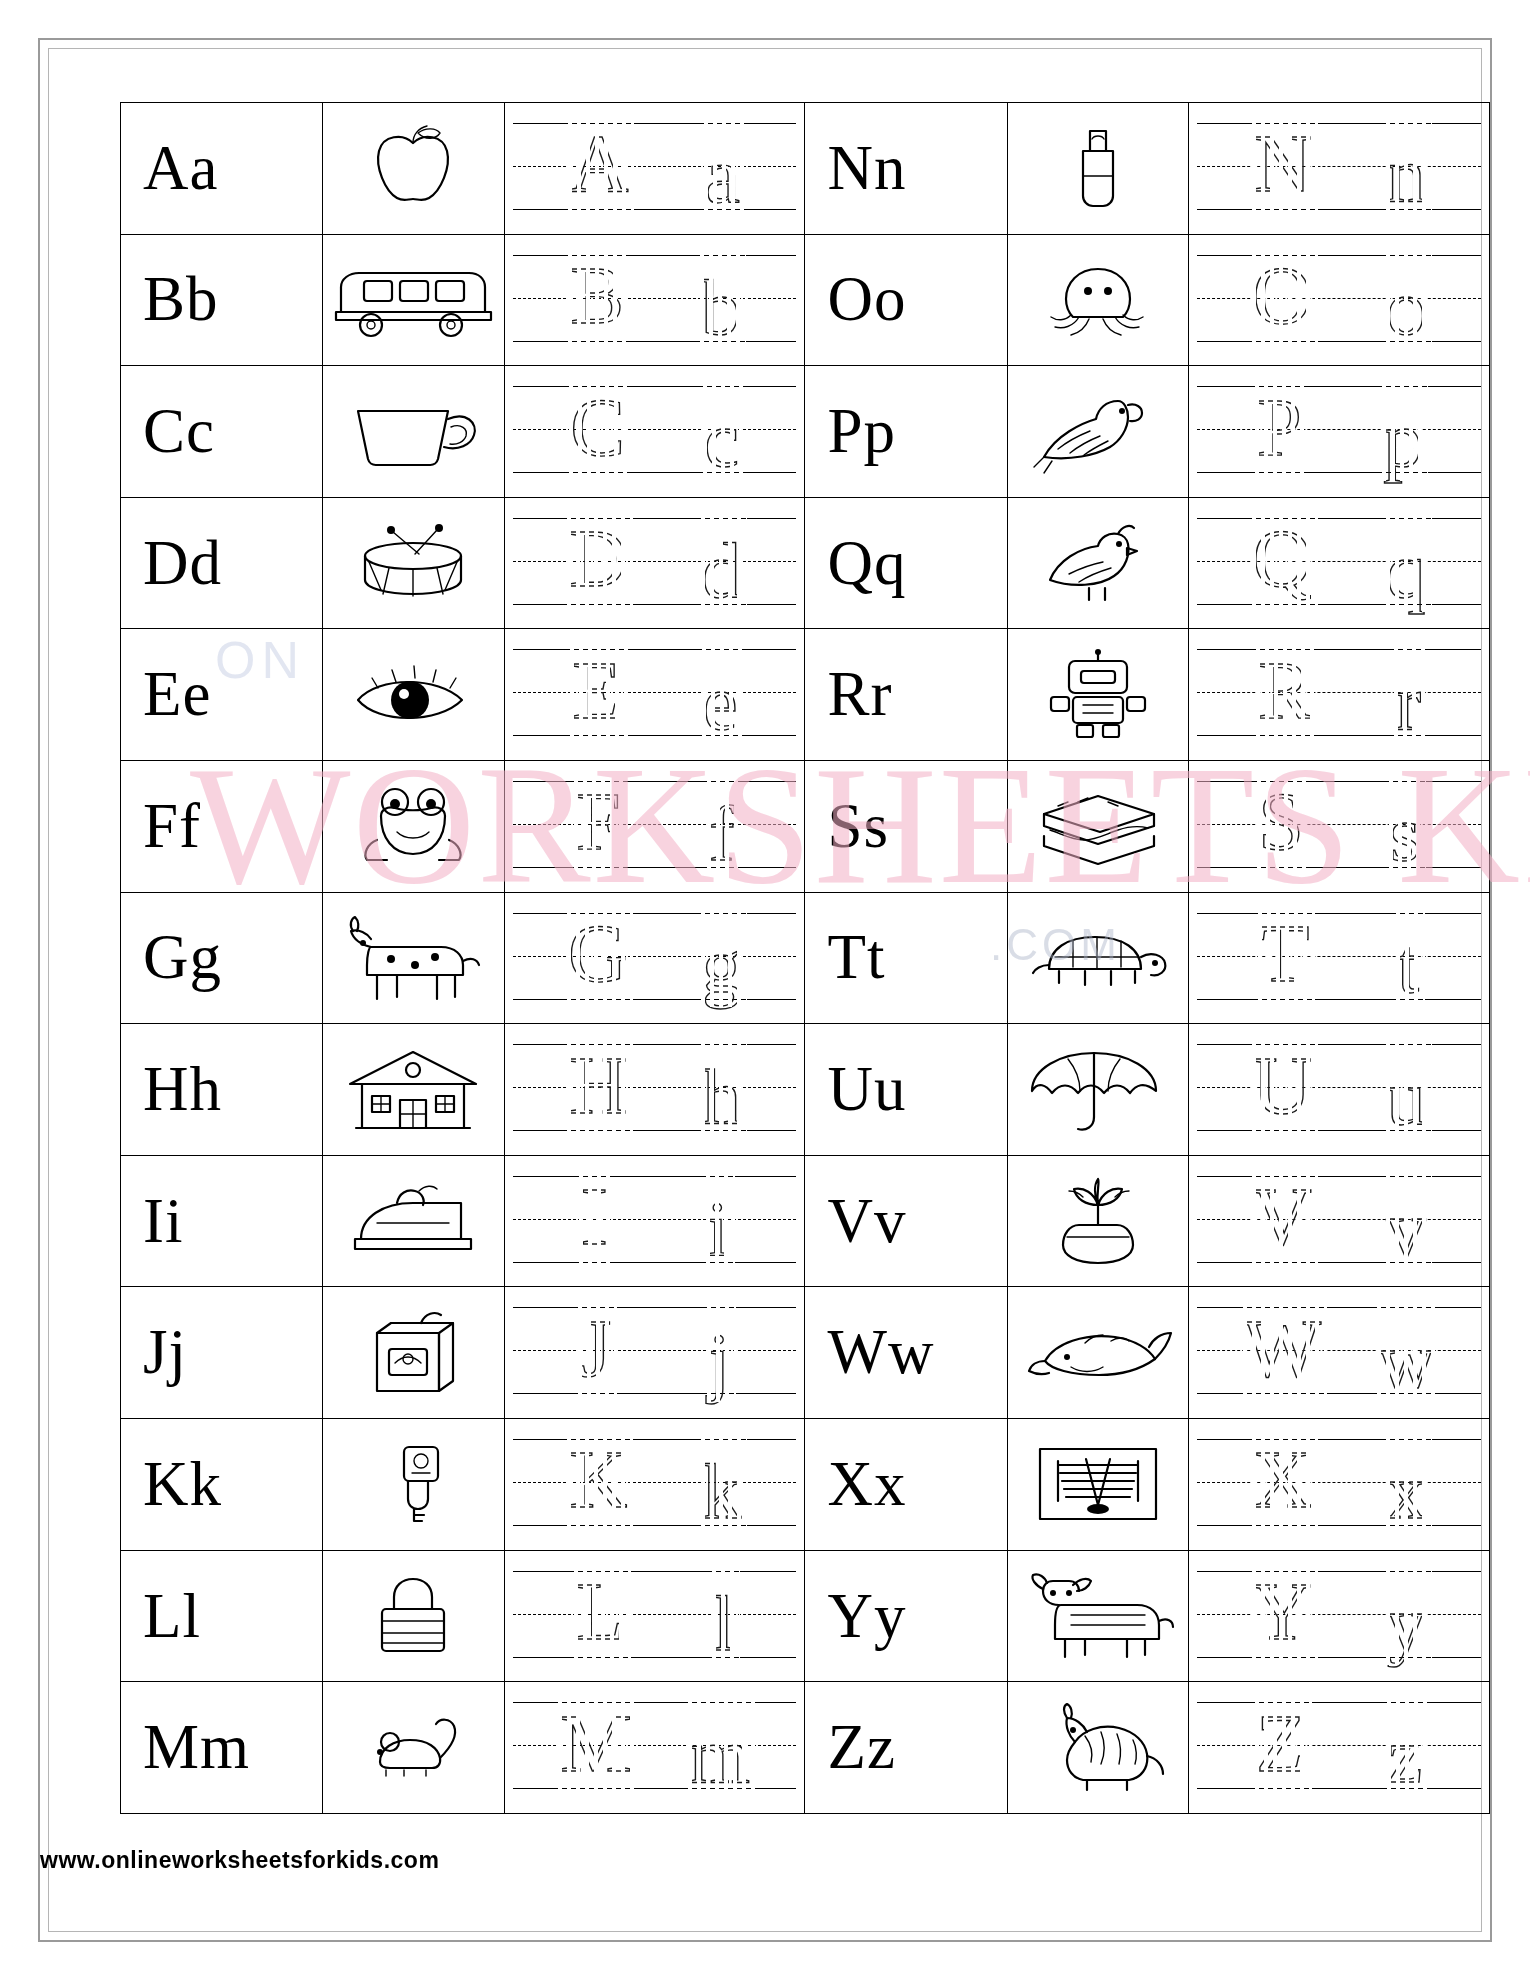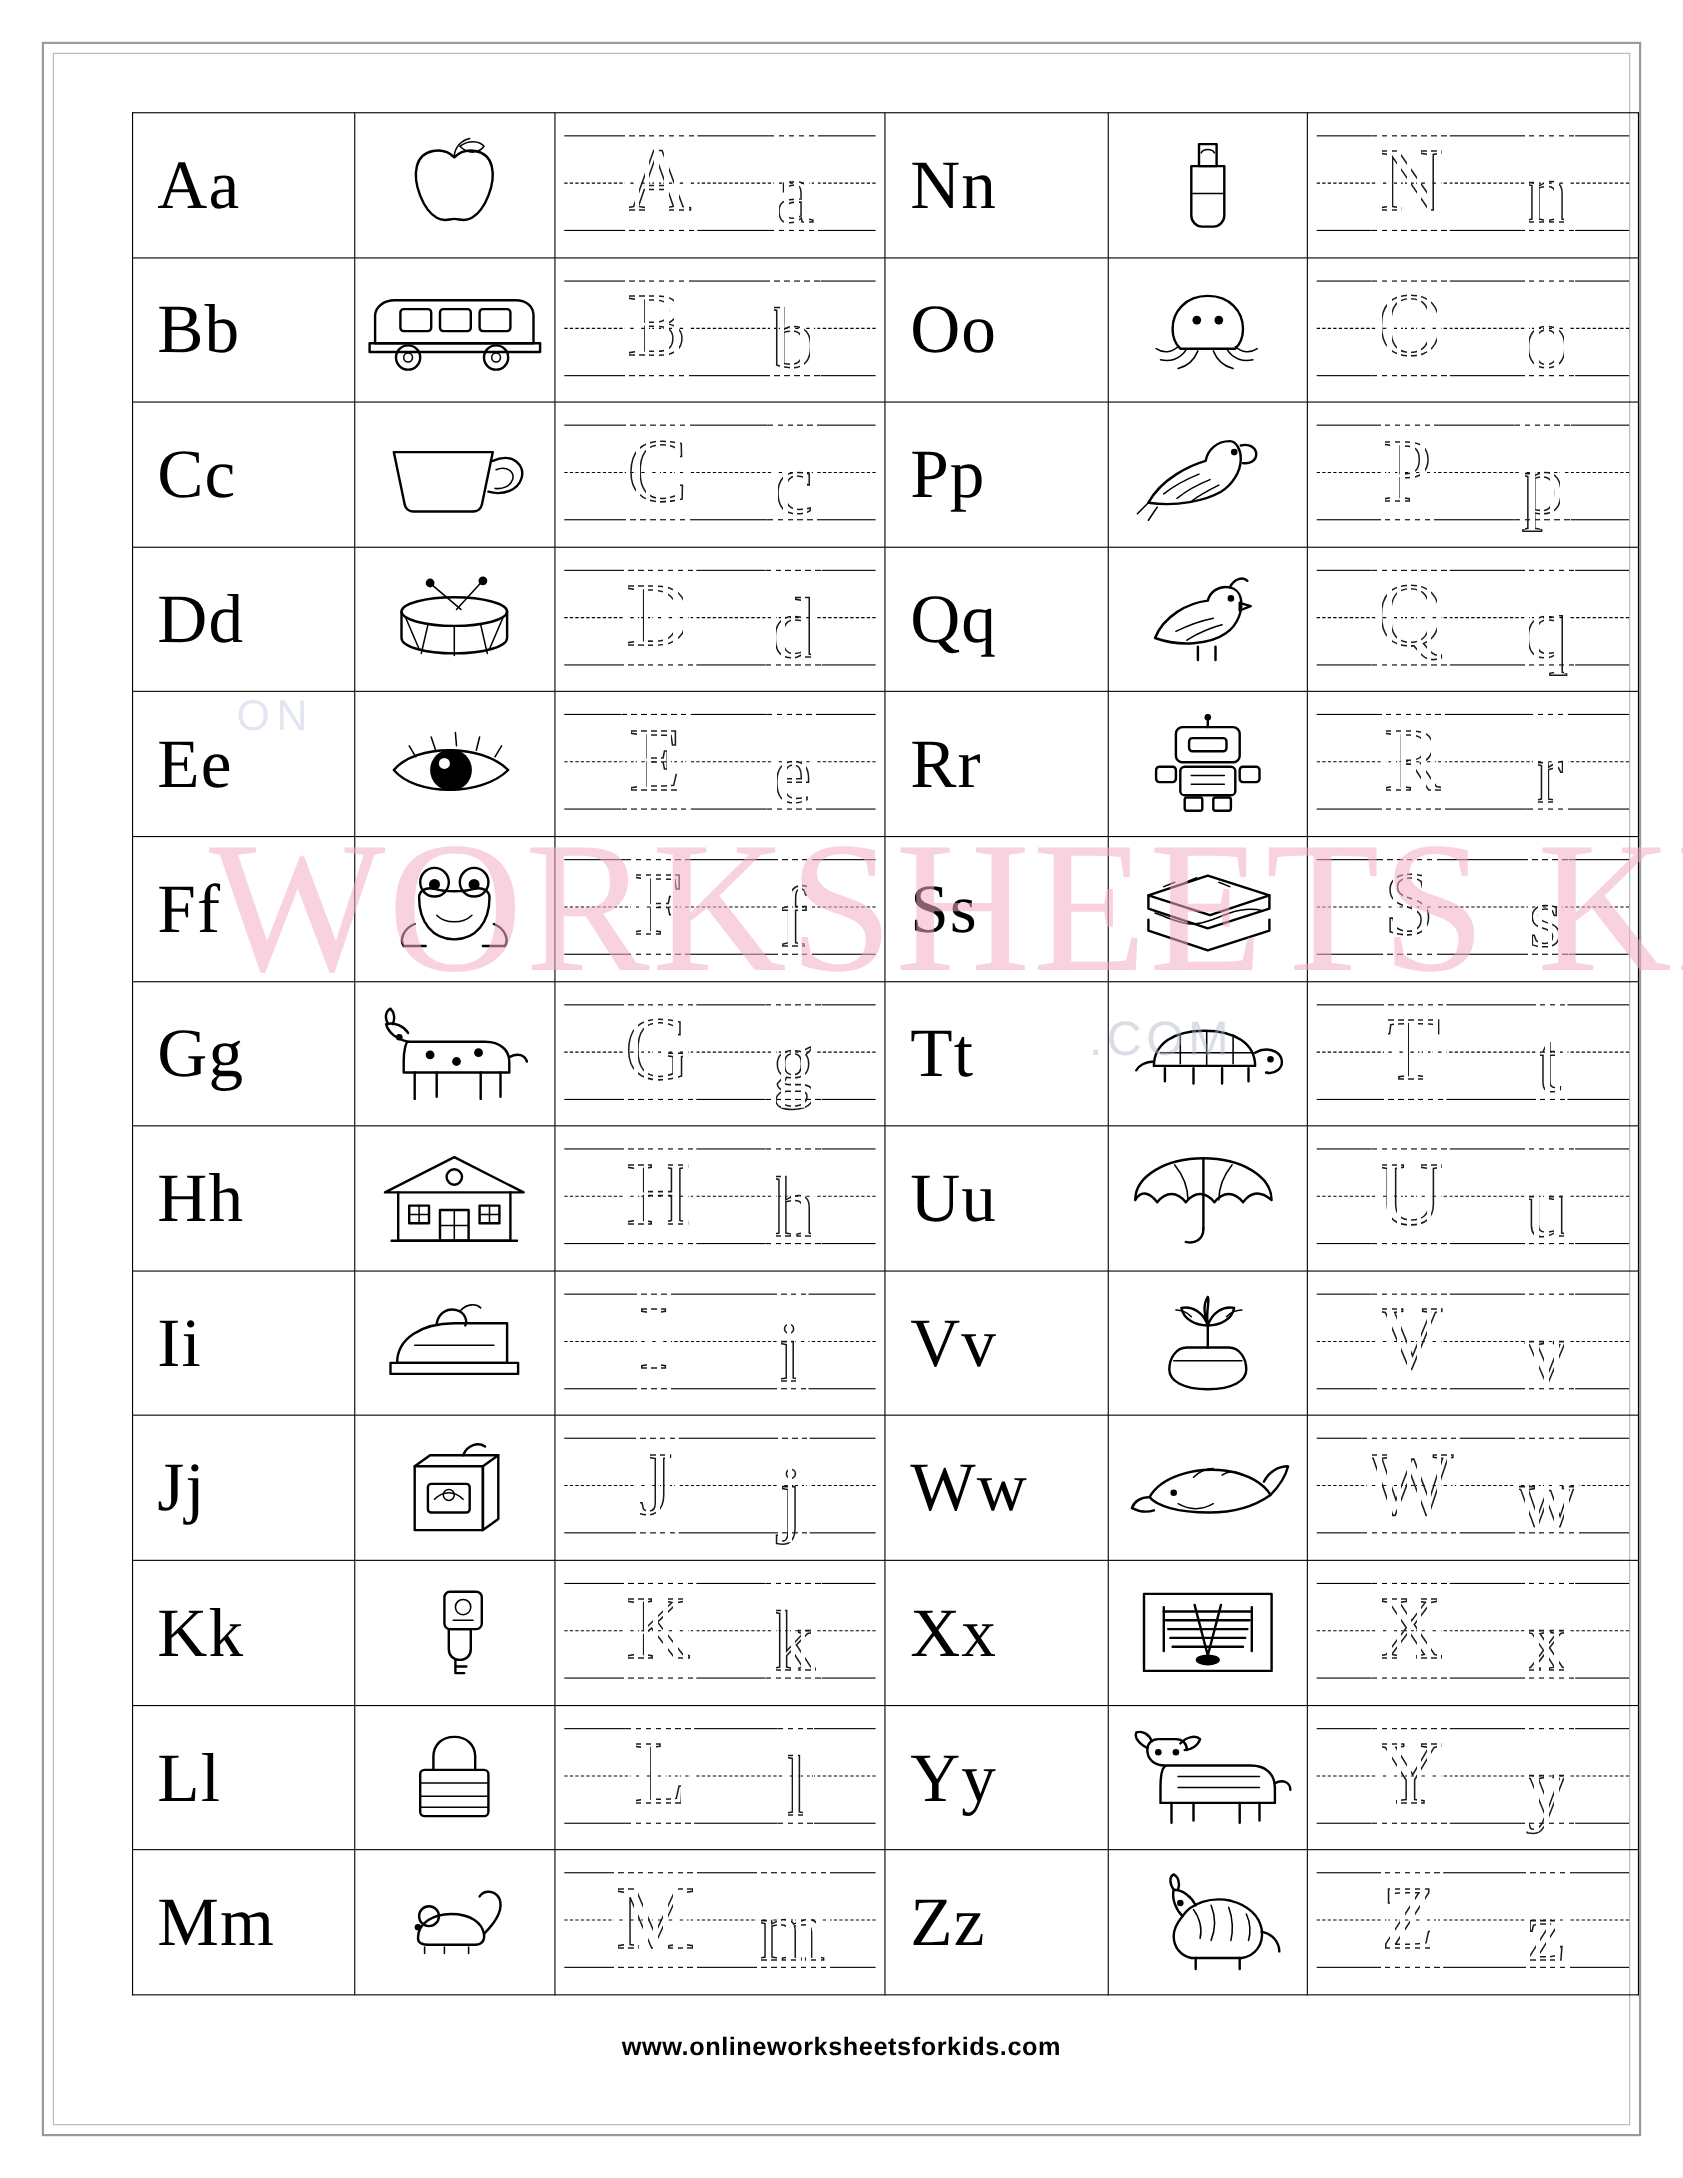--- a/index.html
+++ b/index.html
@@ -158,41 +158,41 @@
     color: rgba(243, 175, 196, 0.55);
     letter-spacing: 2px;
     line-height: 1;
     white-space: nowrap;
   }
   .wm-on {
     position: absolute;
     left: 25px;
     top: -110px;
     font-family: "Liberation Sans", sans-serif;
-    font-size: 39px;
+    font-size: 52px;
     color: rgba(190, 200, 225, 0.45);
     letter-spacing: 6px;
   }
   .wm-com {
     position: absolute;
     left: 800px;
     top: 180px;
     font-family: "Liberation Sans", sans-serif;
     font-size: 44px;
     color: rgba(170, 180, 200, 0.45);
     letter-spacing: 4px;
   }
 
   
   .footer {
     position: absolute;
     left: 0;
     right: 0;
     bottom: 66px;
-    text-align: center;
+    text-align: left;
     font-family: "Liberation Sans", sans-serif;
     font-size: 23px;
     font-weight: bold;
     color: #000;
     letter-spacing: 0.5px;
   }
 
   svg .st { fill: none; stroke: #000; stroke-width: 2.2; stroke-linejoin: round; stroke-linecap: round; }
   svg .stf { fill: #000; stroke: none; }
   svg .thin { fill: none; stroke: #000; stroke-width: 1.4; stroke-linejoin: round; stroke-linecap: round; }

